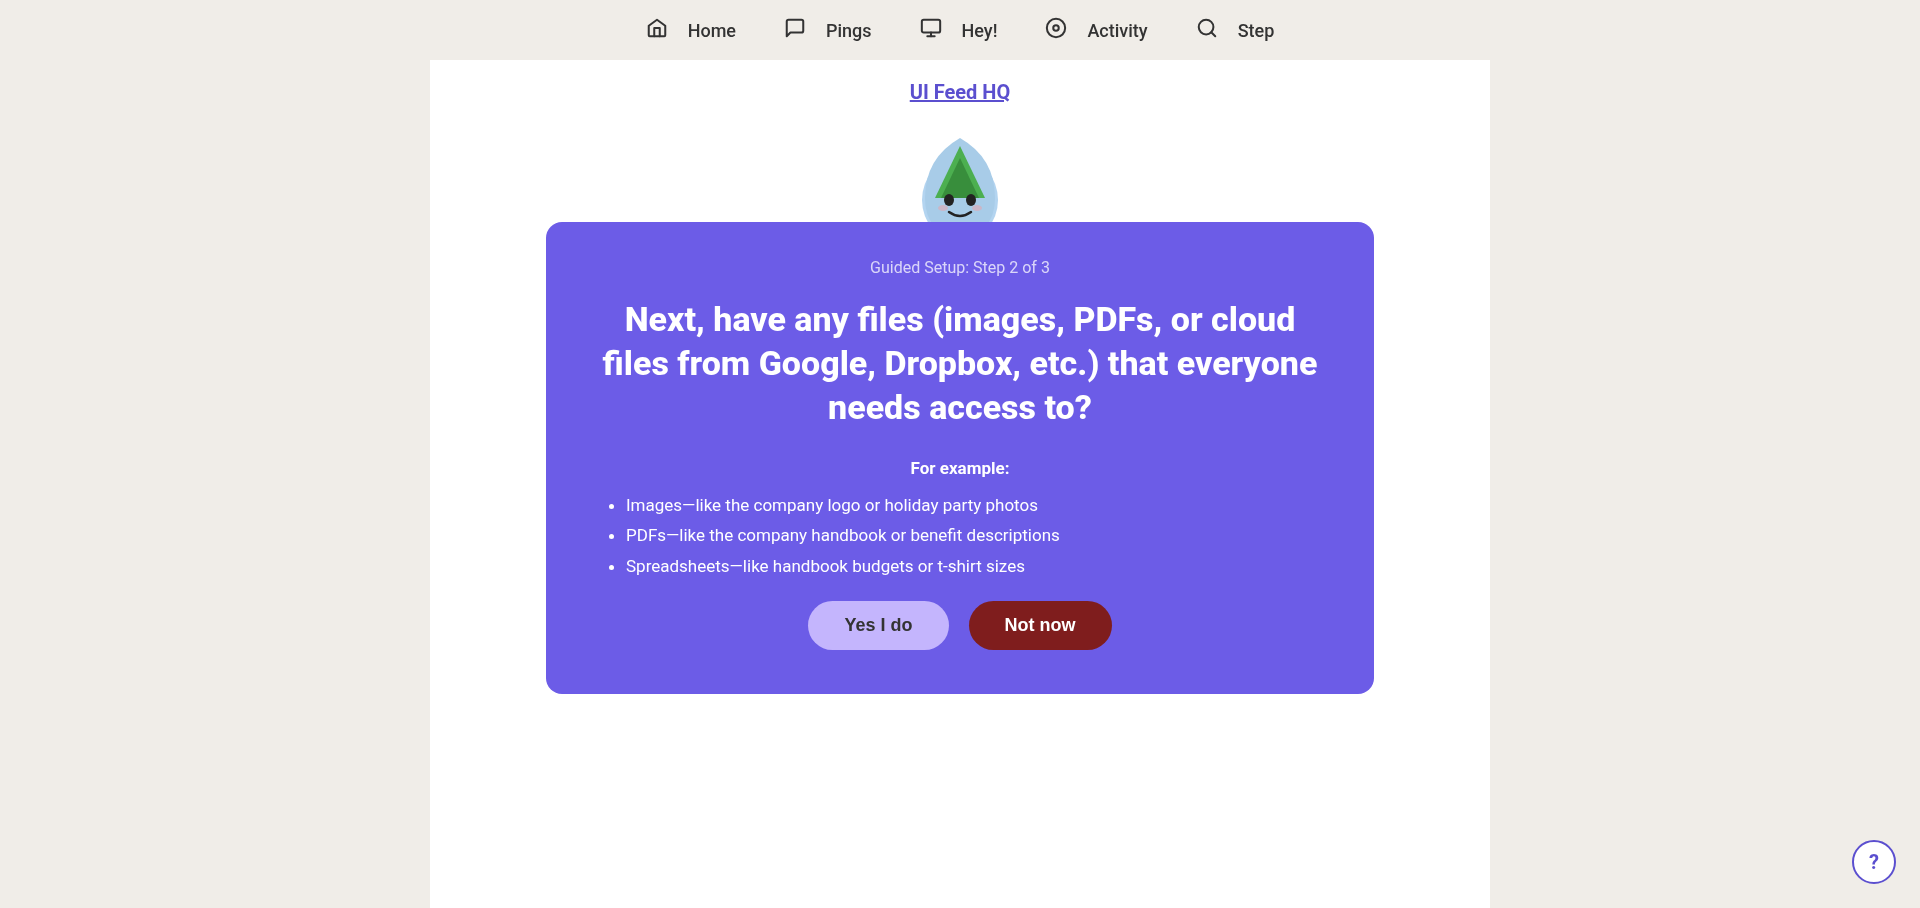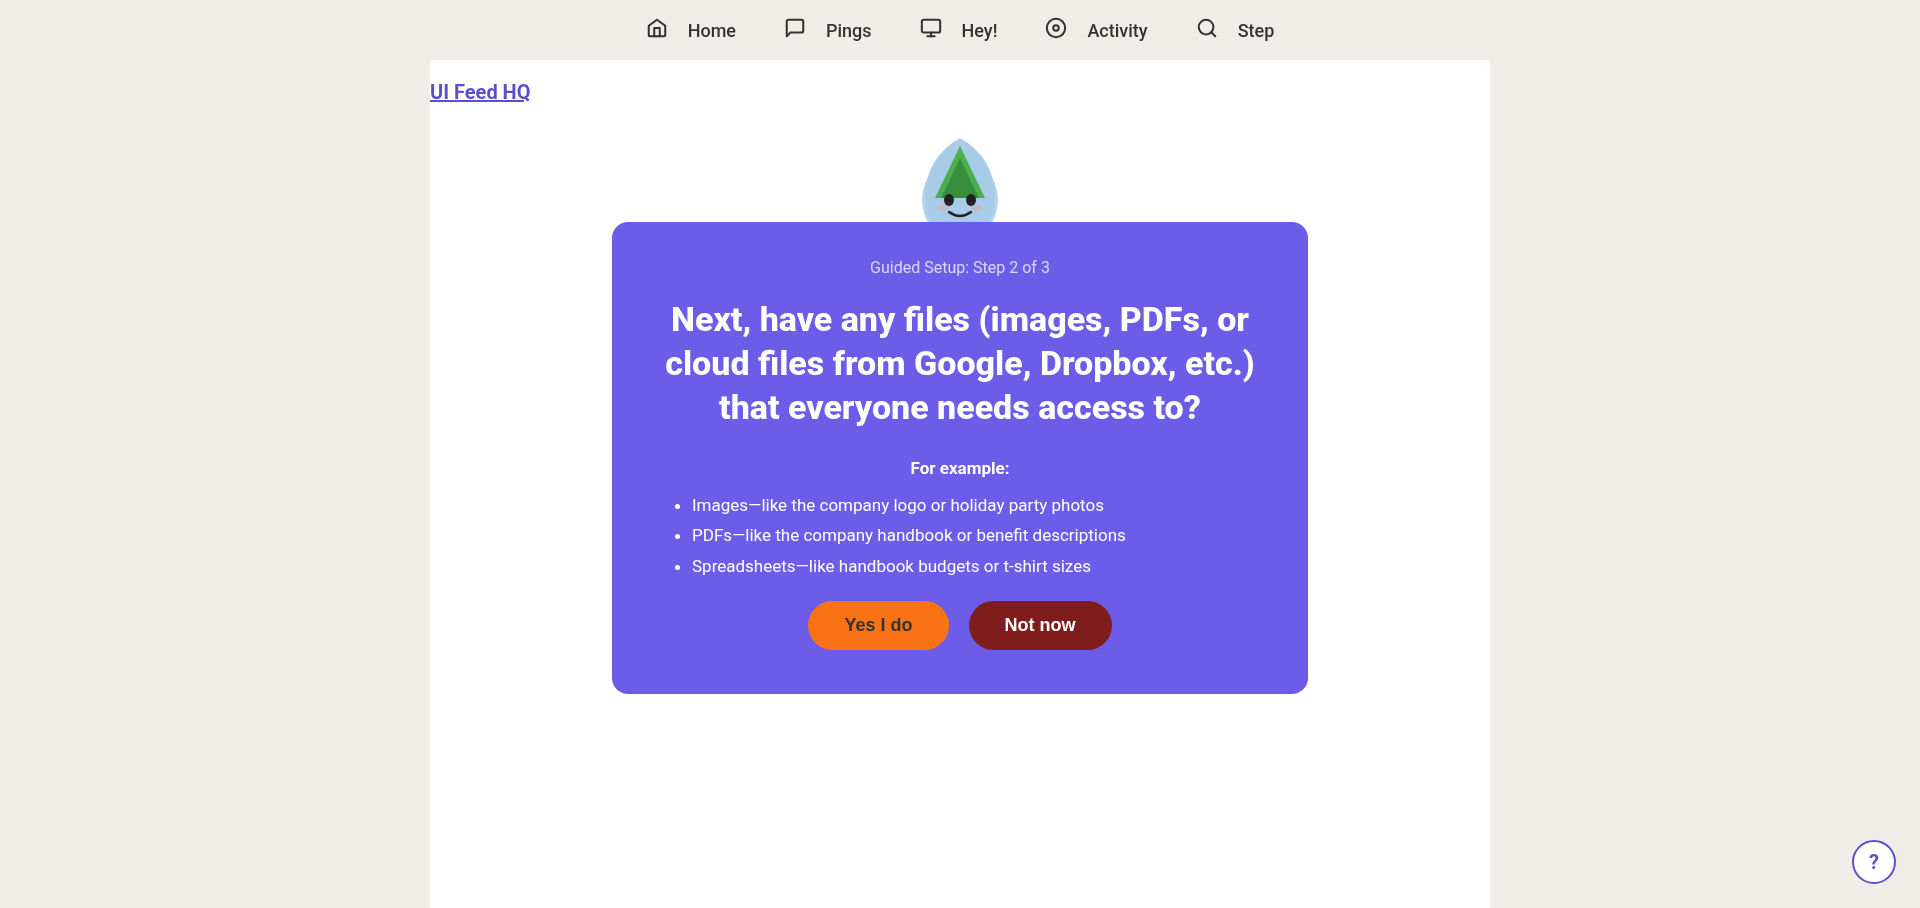--- a/index.html
+++ b/index.html
@@ -85,35 +85,36 @@
     }
 
     
     .card-container {
       width: 1060px;
       background: white;
       min-height: 848px;
       position: relative;
       display: flex;
       flex-direction: column;
+      align-items: center;
     }
 
     
     .feed-hq-link {
       color: #5b4fcf;
       font-weight: 700;
       font-size: 20px;
       text-decoration: underline;
       margin-top: 20px;
       cursor: pointer;
     }
 
     
     .dialog-box {
-      width: 696px;
+      width: 828px;
       background: #6c5ce7;
       border-radius: 16px;
       padding: 36px 48px 44px;
       margin-top: -30px;
       position: relative;
       color: white;
     }
 
     .step-label {
       color: rgba(255,255,255,0.75);
@@ -151,21 +152,21 @@
       line-height: 1.8;
     }
 
     .button-row {
       display: flex;
       justify-content: center;
       gap: 20px;
     }
 
     .btn-yes {
-      background: #f97316;
+      background: #c4b5fd;
       color: #333;
       border: none;
       border-radius: 50px;
       padding: 14px 36px;
       font-size: 18px;
       font-weight: 600;
       cursor: pointer;
     }
 
     .btn-no {

